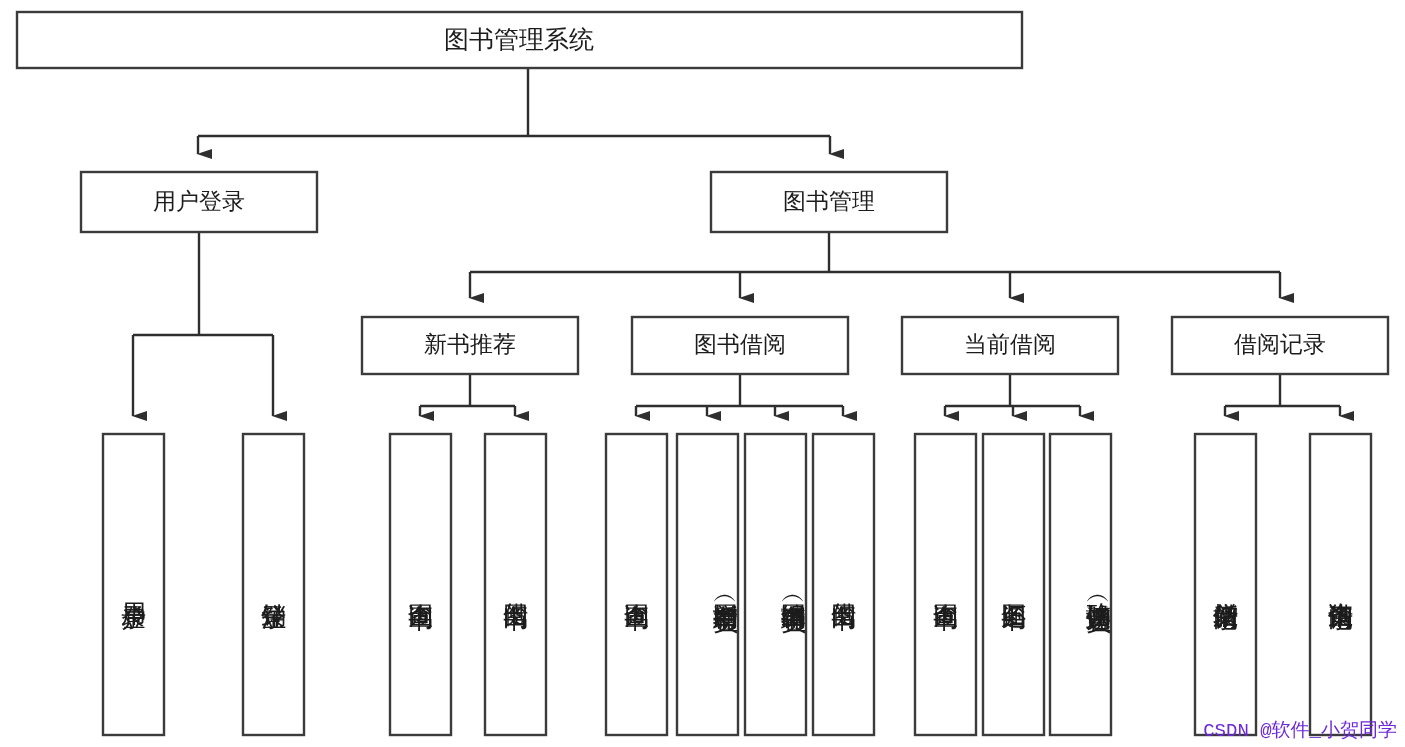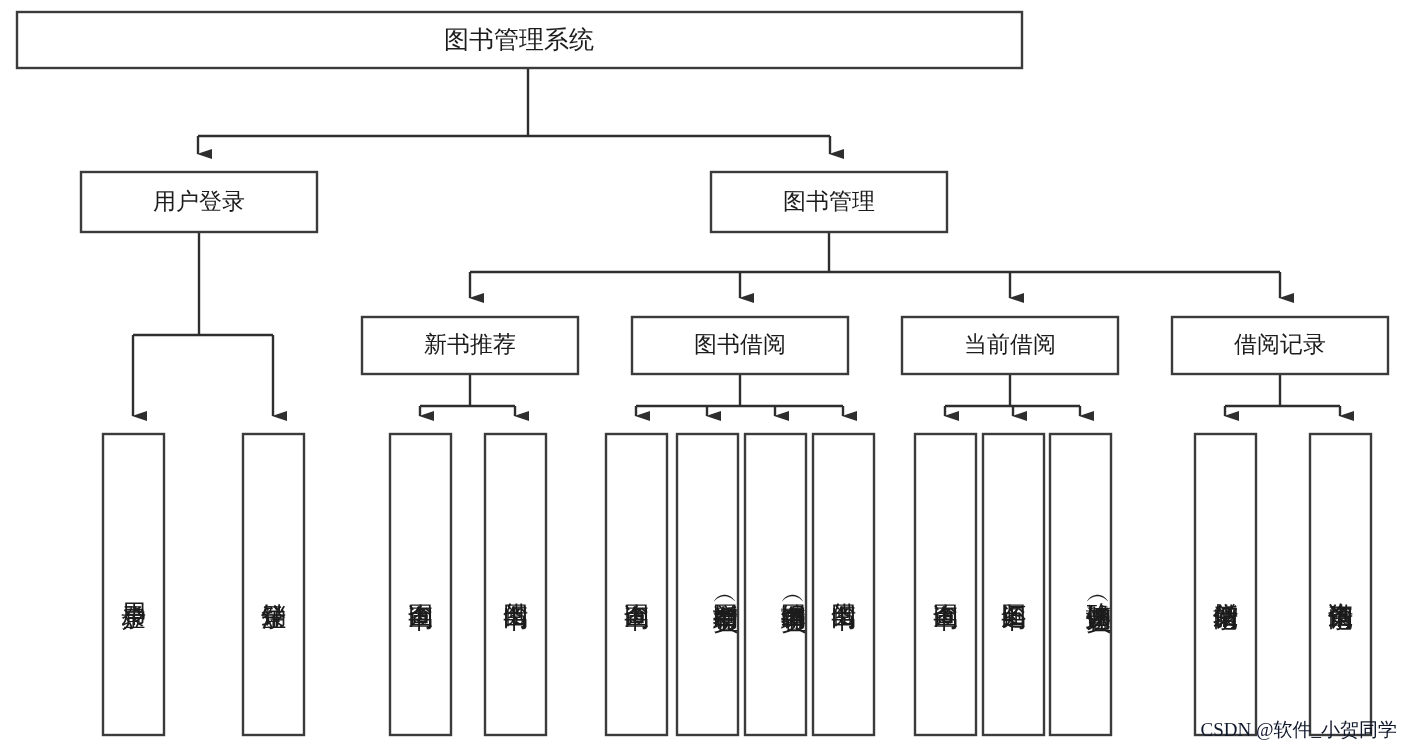--- a/index.html
+++ b/index.html
@@ -17,22 +17,22 @@
   .lbl-l3{font-size:23px;}
   .leaf-label{position:absolute;
               writing-mode:vertical-rl;text-orientation:upright;
               font-family:"Liberation Sans","DejaVu Sans",sans-serif;
               font-size:25px;color:#1c1c1c;line-height:1.02;
               letter-spacing:1px;
               display:flex;align-items:flex-start;justify-content:center;
               white-space:nowrap;user-select:none;}
   .leaf-label.centerv{align-items:center;}
   #watermark{position:absolute;right:8px;bottom:4px;
-             font-family:Liberation Serif, serif;
-             font-size:19px;color:#0f172a;white-space:nowrap;}
+             font-family:Liberation Mono, monospace;
+             font-size:19px;color:#6d28d9;white-space:nowrap;}
 </style>
 </head>
 <body>
 
 <div id="diagram-root">
 
   <svg id="flow" viewBox="0 0 1405 747">
     <defs>
       <marker id="ah" markerWidth="14" markerHeight="16" refX="5" refY="14" orient="auto" markerUnits="userSpaceOnUse">
         <path d="M0,0 L10,0 L5,15 Z" class="arrow-head"></path>

